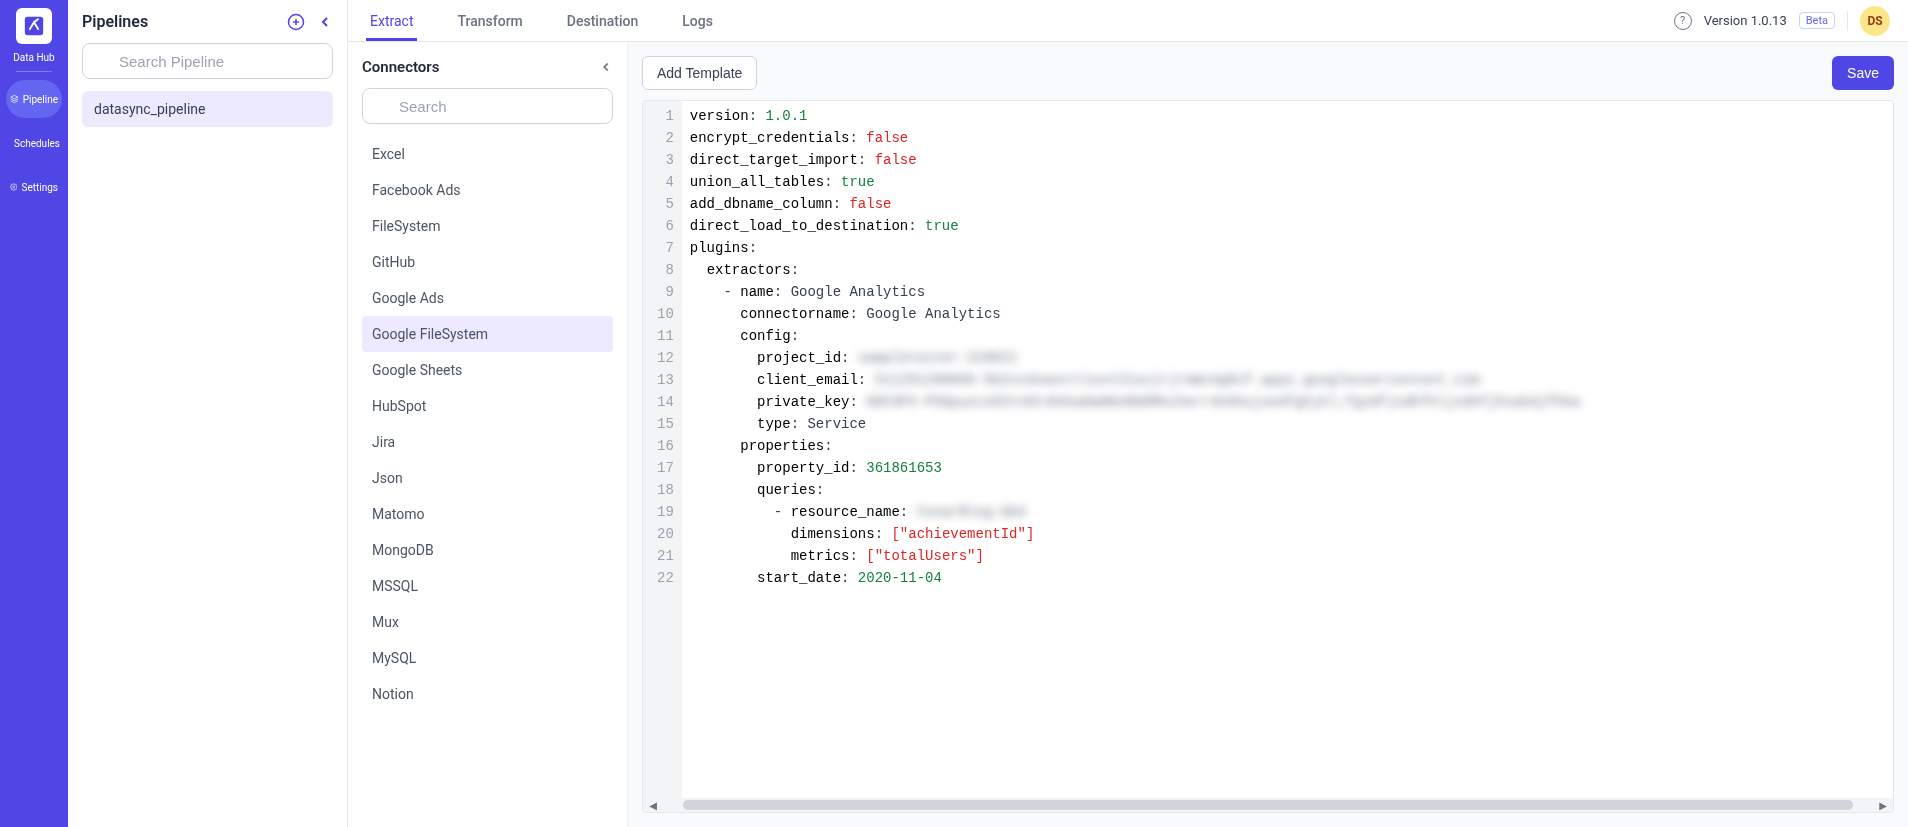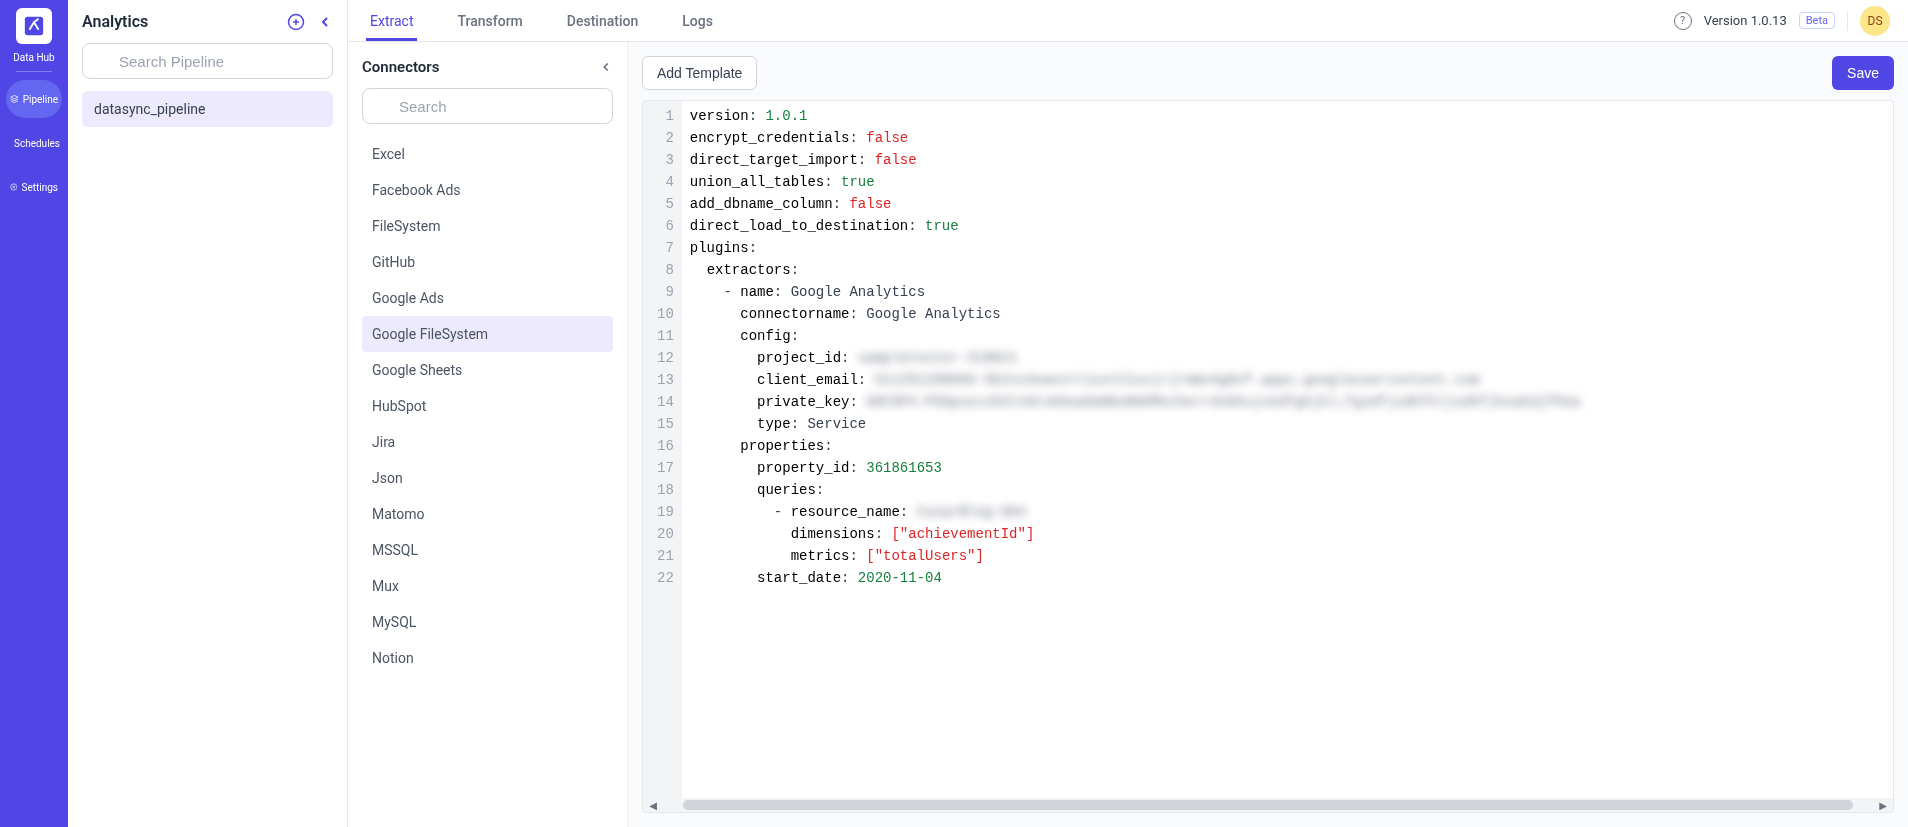--- a/index.html
+++ b/index.html
@@ -27,21 +27,21 @@
 .main { flex: 1; display: flex; flex-direction: column; min-width: 0; }
 .top-bar { display: flex; align-items: center; justify-content: space-between; border-bottom: 1px solid #e5e7eb; padding: 0 18px; height: 42px; flex-shrink: 0; }
 .tabs { display: flex; gap: 36px; height: 100%; align-items: center; }
 .tab { color: #6b7280; font-weight: 500; padding: 0 4px; height: 100%; display: flex; align-items: center; cursor: pointer; position: relative; }
 .tab.active { color: #4f46e5; font-weight: 400; }
 .tab.active::after { content: ""; position: absolute; bottom: 0; left: 0; right: 0; height: 3px; background: #4f46e5; }
 .top-right { display: flex; align-items: center; gap: 12px; font-size: 13px; color: #374151; }
 .help-icon { width: 18px; height: 18px; border: 1.5px solid #6b7280; border-radius: 50%; display: flex; align-items: center; justify-content: center; font-size: 11px; color: #6b7280; cursor: pointer; }
 .beta-badge { color: #6366f1; border: 1px solid #c7d2fe; border-radius: 4px; padding: 1px 6px; font-size: 11px; text-align: center; }
 .top-divider { width: 1px; height: 20px; background: #e5e7eb; }
-.avatar { width: 30px; height: 30px; border-radius: 50%; background: #fde68a; color: #92400e; display: flex; align-items: center; justify-content: center; font-size: 12px; font-weight: 400; cursor: pointer; }
+.avatar { width: 30px; height: 30px; border-radius: 50%; background: #fde68a; color: #92400e; display: flex; align-items: center; justify-content: center; font-size: 12px; font-weight: 700; cursor: pointer; }
 
 
 .workspace { flex: 1; display: flex; min-height: 0; background: #f9fafb; }
 
 
 .connectors-col { width: 280px; background: #fff; display: flex; flex-direction: column; padding: 16px 14px 0 14px; gap: 12px; flex-shrink: 0; border-right: 1px solid #f1f1f3; }
 .connectors-header { display: flex; align-items: center; justify-content: space-between; gap: 14px; }
 .connectors-title { font-weight: 600; font-size: 15px; }
 .collapse-icon { color: #6b7280; cursor: pointer; }
 .connectors-list { flex: 1; overflow-y: auto; display: flex; flex-direction: column; position: relative; }
@@ -113,21 +113,21 @@
     <svg width="22" height="22" viewBox="0 0 24 24" fill="none" stroke="#fff" stroke-width="2">
       <circle cx="12" cy="12" r="3"></circle>
         <path d="M19.4 15a1.7 1.7 0 0 0 .3 1.8l.1.1a2 2 0 1 1-2.8 2.8l-.1-.1a1.7 1.7 0 0 0-1.8-.3 1.7 1.7 0 0 0-1 1.5V21a2 2 0 1 1-4 0v-.1a1.7 1.7 0 0 0-1-1.5 1.7 1.7 0 0 0-1.8.3l-.1.1a2 2 0 1 1-2.8-2.8l.1-.1a1.7 1.7 0 0 0 .3-1.8 1.7 1.7 0 0 0-1.5-1H3a2 2 0 1 1 0-4h.1a1.7 1.7 0 0 0 1.5-1 1.7 1.7 0 0 0-.3-1.8l-.1-.1a2 2 0 1 1 2.8-2.8l.1.1a1.7 1.7 0 0 0 1.8.3H9a1.7 1.7 0 0 0 1-1.5V3a2 2 0 1 1 4 0v.1a1.7 1.7 0 0 0 1 1.5 1.7 1.7 0 0 0 1.8-.3l.1-.1a2 2 0 1 1 2.8 2.8l-.1.1a1.7 1.7 0 0 0-.3 1.8V9c.3.6.9 1 1.5 1H21a2 2 0 1 1 0 4h-.1a1.7 1.7 0 0 0-1.5 1z"></path>
     </svg>
     <span class="rail-label">Settings</span>
   </div>
 </nav>
 
 <aside class="pipelines-col">
   <div class="pipelines-header">
-    <span class="pipelines-title">Analytics</span>
+    <span class="pipelines-title">Pipelines</span>
     <div class="pipelines-header-icons">
       <svg width="18" height="18" viewBox="0 0 24 24" fill="none" stroke="#4f46e5" stroke-width="2">
           <circle cx="12" cy="12" r="10"></circle>
           <line x1="12" y1="8" x2="12" y2="16"></line>
           <line x1="8" y1="12" x2="16" y2="12"></line>
         </svg>
       <svg width="16" height="16" viewBox="0 0 24 24" fill="none" stroke="#4f46e5" stroke-width="3">
           <polyline points="15 18 9 12 15 6"></polyline>
         </svg>
     </div>
@@ -184,20 +184,21 @@
           <div class="connector-item">Facebook Ads</div>
           <div class="connector-item">FileSystem</div>
           <div class="connector-item">GitHub</div>
           <div class="connector-item">Google Ads</div>
           <div class="connector-item selected">Google FileSystem</div>
           <div class="connector-item">Google Sheets</div>
           <div class="connector-item">HubSpot</div>
           <div class="connector-item">Jira</div>
           <div class="connector-item">Json</div>
           <div class="connector-item">Matomo</div>
+          <div class="connector-item">MongoDB</div>
           <div class="connector-item">MSSQL</div>
           <div class="connector-item">Mux</div>
           <div class="connector-item">MySQL</div>
           <div class="connector-item">Notion</div>
         </div>
     </div>
 
     <div class="editor-panel">
       <div class="editor-toolbar">
         <button class="btn btn-outline">Add Template</button>

